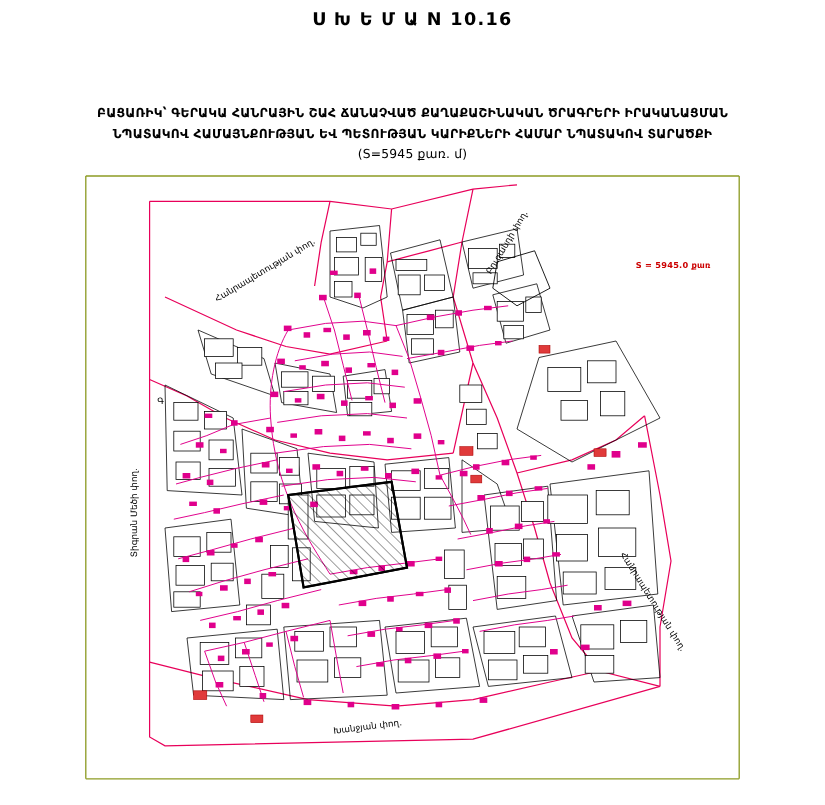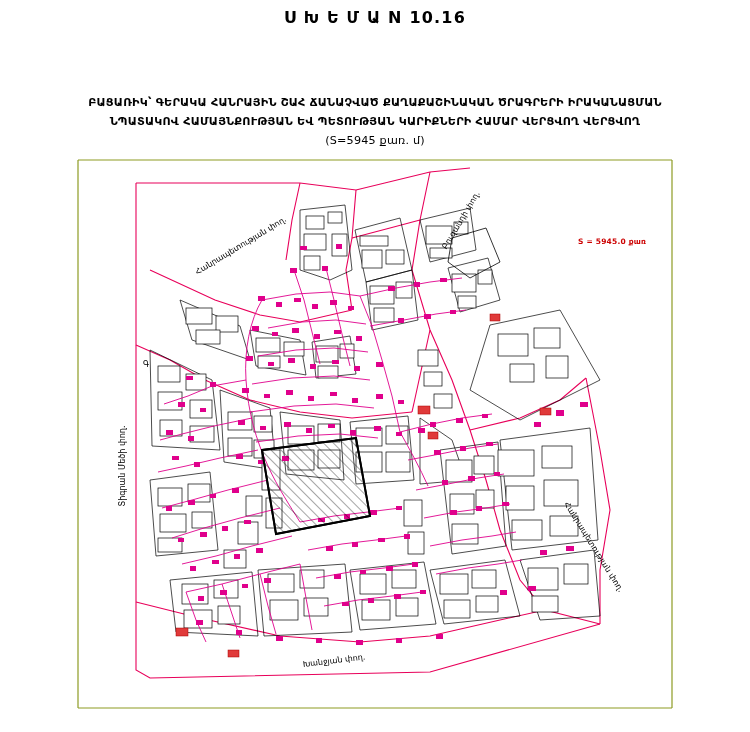--- a/index.html
+++ b/index.html
@@ -106,21 +106,21 @@
 </style>
 </head>
 <body>
 
 <div class="sheet">
 
   <div class="doc-title">Ս Խ Ե Մ Ա N 10.16</div>
 
   <div class="doc-subtitle">
     <div>ԲԱՑԱՌԻԿ՝ ԳԵՐԱԿԱ ՀԱՆՐԱՅԻՆ ՇԱՀ ՃԱՆԱՉՎԱԾ ՔԱՂԱՔԱՇԻՆԱԿԱՆ ԾՐԱԳՐԵՐԻ ԻՐԱԿԱՆԱՑՄԱՆ</div>
-    <div>ՆՊԱՏԱԿՈՎ ՀԱՄԱՅՆՔՈՒԹՅԱՆ ԵՎ ՊԵՏՈՒԹՅԱՆ ԿԱՐԻՔՆԵՐԻ ՀԱՄԱՐ ՎԵՐՑՎՈՂ ՎԵՐՑՎՈՂ</div>
+    <div>ՆՊԱՏԱԿՈՎ ՀԱՄԱՅՆՔՈՒԹՅԱՆ ԵՎ ՊԵՏՈՒԹՅԱՆ ԿԱՐԻՔՆԵՐԻ ՀԱՄԱՐ ՆՊԱՏԱԿՈՎ ՏԱՐԱԾՔԻ</div>
     <div class="line3">(S=5945 քառ. մ)</div>
   </div>
 
   <div class="map-wrap">
 
     <svg class="map-svg" width="750" height="570" viewBox="0 0 750 570" xmlns="http://www.w3.org/2000/svg">
       <defs>
         <pattern id="hatch" width="6" height="6" patternTransform="rotate(45)" patternUnits="userSpaceOnUse">
           <line x1="0" y1="0" x2="0" y2="6" stroke="#000000" stroke-width="0.8"></line>
         </pattern>

